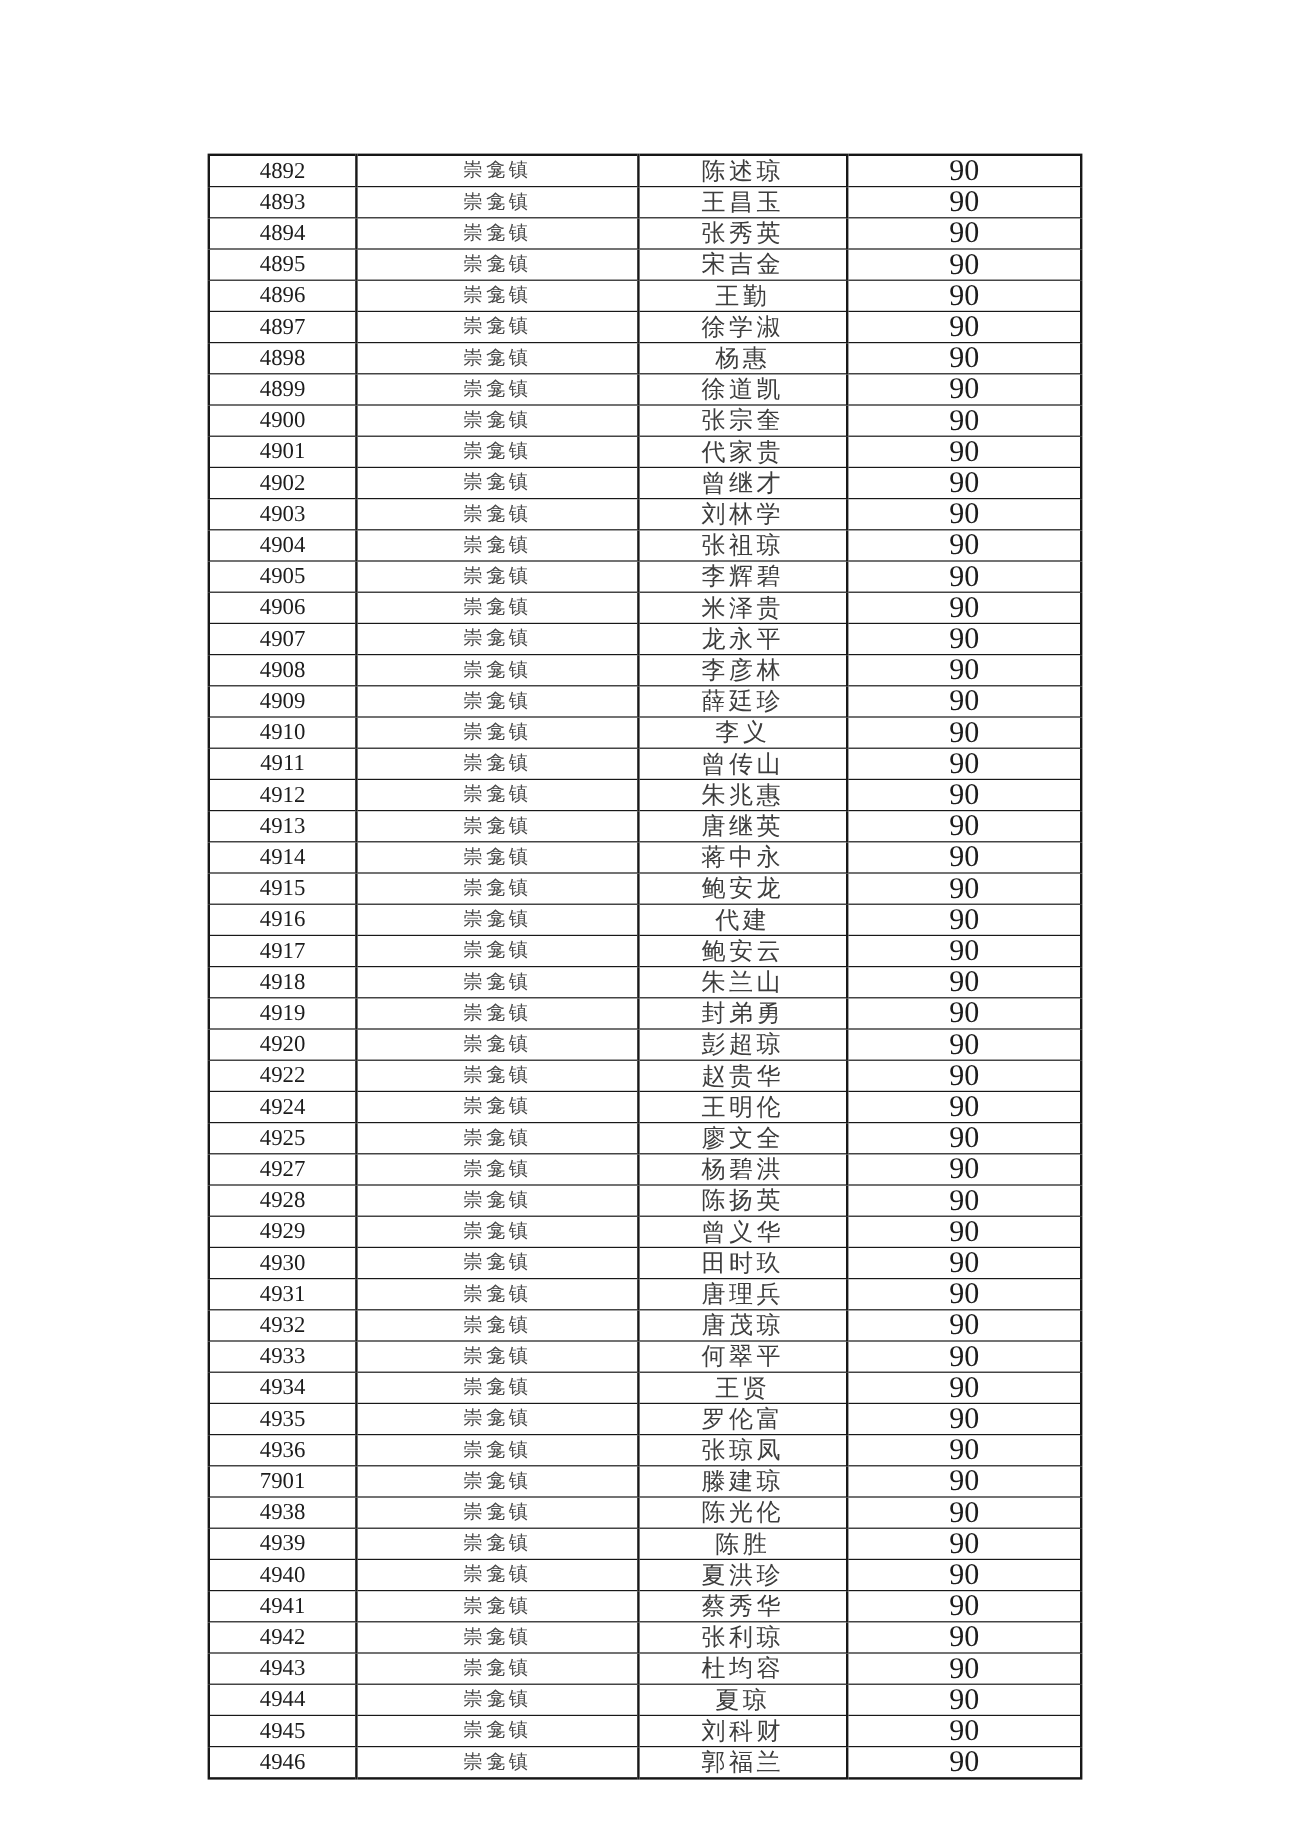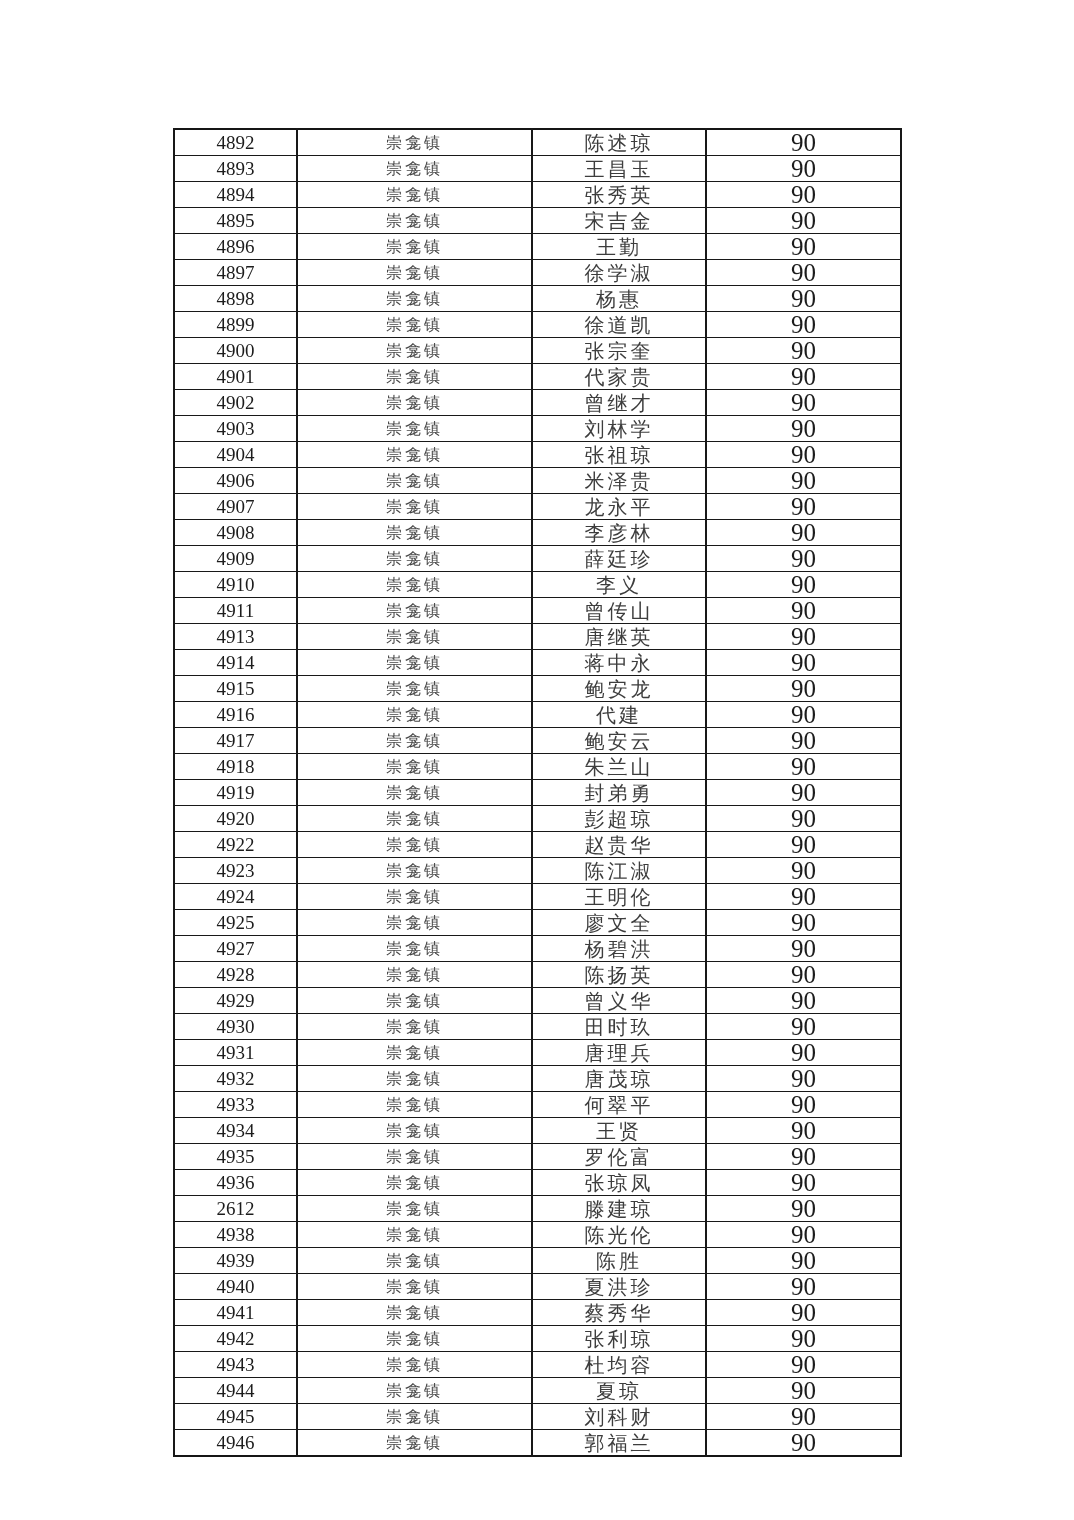--- a/index.html
+++ b/index.html
@@ -125,20 +125,26 @@
           <td class="cell-name">刘林学</td>
           <td class="cell-score">90</td>
         </tr>
         <tr>
           <td class="cell-serial">4904</td>
           <td class="cell-town">崇龛镇</td>
           <td class="cell-name">张祖琼</td>
           <td class="cell-score">90</td>
         </tr>
         <tr>
+          <td class="cell-serial">4905</td>
+          <td class="cell-town">崇龛镇</td>
+          <td class="cell-name">李辉碧</td>
+          <td class="cell-score">90</td>
+        </tr>
+        <tr>
           <td class="cell-serial">4906</td>
           <td class="cell-town">崇龛镇</td>
           <td class="cell-name">米泽贵</td>
           <td class="cell-score">90</td>
         </tr>
         <tr>
           <td class="cell-serial">4907</td>
           <td class="cell-town">崇龛镇</td>
           <td class="cell-name">龙永平</td>
           <td class="cell-score">90</td>
@@ -161,20 +167,26 @@
           <td class="cell-name">李义</td>
           <td class="cell-score">90</td>
         </tr>
         <tr>
           <td class="cell-serial">4911</td>
           <td class="cell-town">崇龛镇</td>
           <td class="cell-name">曾传山</td>
           <td class="cell-score">90</td>
         </tr>
         <tr>
+          <td class="cell-serial">4912</td>
+          <td class="cell-town">崇龛镇</td>
+          <td class="cell-name">朱兆惠</td>
+          <td class="cell-score">90</td>
+        </tr>
+        <tr>
           <td class="cell-serial">4913</td>
           <td class="cell-town">崇龛镇</td>
           <td class="cell-name">唐继英</td>
           <td class="cell-score">90</td>
         </tr>
         <tr>
           <td class="cell-serial">4914</td>
           <td class="cell-town">崇龛镇</td>
           <td class="cell-name">蒋中永</td>
           <td class="cell-score">90</td>
@@ -215,26 +227,20 @@
           <td class="cell-name">彭超琼</td>
           <td class="cell-score">90</td>
         </tr>
         <tr>
           <td class="cell-serial">4922</td>
           <td class="cell-town">崇龛镇</td>
           <td class="cell-name">赵贵华</td>
           <td class="cell-score">90</td>
         </tr>
         <tr>
-          <td class="cell-serial">4923</td>
-          <td class="cell-town">崇龛镇</td>
-          <td class="cell-name">陈江淑</td>
-          <td class="cell-score">90</td>
-        </tr>
-        <tr>
           <td class="cell-serial">4924</td>
           <td class="cell-town">崇龛镇</td>
           <td class="cell-name">王明伦</td>
           <td class="cell-score">90</td>
         </tr>
         <tr>
           <td class="cell-serial">4925</td>
           <td class="cell-town">崇龛镇</td>
           <td class="cell-name">廖文全</td>
           <td class="cell-score">90</td>
@@ -293,21 +299,21 @@
           <td class="cell-name">罗伦富</td>
           <td class="cell-score">90</td>
         </tr>
         <tr>
           <td class="cell-serial">4936</td>
           <td class="cell-town">崇龛镇</td>
           <td class="cell-name">张琼凤</td>
           <td class="cell-score">90</td>
         </tr>
         <tr>
-          <td class="cell-serial">2612</td>
+          <td class="cell-serial">7901</td>
           <td class="cell-town">崇龛镇</td>
           <td class="cell-name">滕建琼</td>
           <td class="cell-score">90</td>
         </tr>
         <tr>
           <td class="cell-serial">4938</td>
           <td class="cell-town">崇龛镇</td>
           <td class="cell-name">陈光伦</td>
           <td class="cell-score">90</td>
         </tr>

